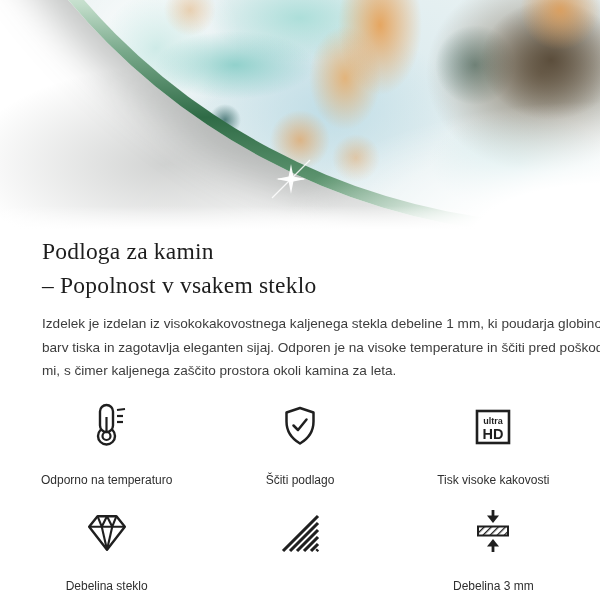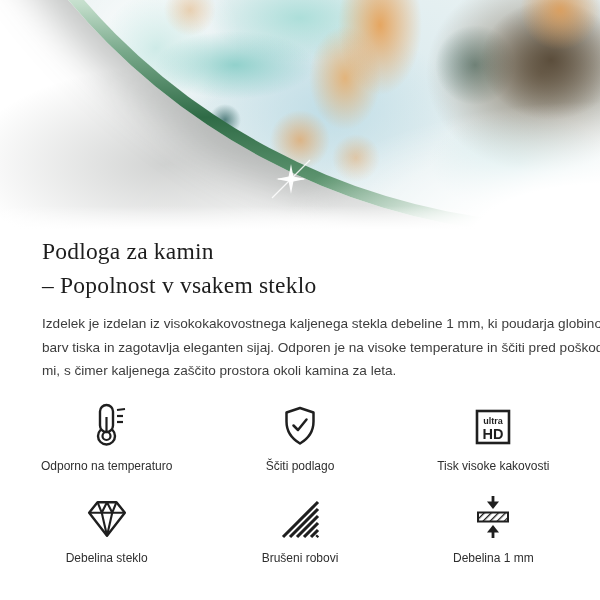--- a/index.html
+++ b/index.html
@@ -95,21 +95,21 @@
     display:grid;
     grid-template-columns:repeat(3,1fr);
     row-gap:20px;
   }
   .feature{text-align:center;}
   .icon-wrap{
     height:46px;
     display:flex;align-items:flex-end;justify-content:center;
   }
   .feature .label{
-    margin-top:12px;
+    margin-top:26px;
     font-size:12px;
     color:#2f2f2f;
   }
   .feature svg{display:block;}
 </style>
 </head>
 <body>
 
 <div class="hero">
   <div class="floor-shadow"></div>
@@ -194,34 +194,33 @@
     <div class="icon-wrap">
       <svg width="40" height="40" viewBox="0 0 40 40" stroke="#1f1f1f" stroke-width="3.1">
         <line x1="3" y1="38" x2="38" y2="3"></line>
         <line x1="10" y1="38" x2="38" y2="10"></line>
         <line x1="17" y1="38" x2="38" y2="17"></line>
         <line x1="24" y1="38" x2="38" y2="24"></line>
         <line x1="31" y1="38" x2="38" y2="31"></line>
         <line x1="36.5" y1="38" x2="38" y2="36.5"></line>
       </svg>
     </div>
-    <div class="label">Brušeni robovi</div>
   </div>
 
   <div class="feature">
     <div class="icon-wrap">
       <svg width="40" height="44" viewBox="0 0 40 44">
         <defs>
           <pattern id="hatch" width="5" height="5" patternUnits="userSpaceOnUse" patternTransform="rotate(45)">
             <line x1="0" y1="0" x2="0" y2="5" stroke="#1f1f1f" stroke-width="2.6"></line>
           </pattern>
         </defs>
         <line x1="20" y1="1" x2="20" y2="7" stroke="#1f1f1f" stroke-width="2.8"></line>
         <polygon points="14,6.5 26,6.5 20,14" fill="#1f1f1f"></polygon>
         <rect x="5" y="17.5" width="30" height="9" fill="url(#hatch)" stroke="#1f1f1f" stroke-width="2"></rect>
         <polygon points="14,37.5 26,37.5 20,30" fill="#1f1f1f"></polygon>
         <line x1="20" y1="37" x2="20" y2="43" stroke="#1f1f1f" stroke-width="2.8"></line>
       </svg>
     </div>
-    <div class="label">Debelina 1 mm</div>
+    <div class="label">Debelina 3 mm</div>
   </div>
 
 </div>
 
 </body></html>

